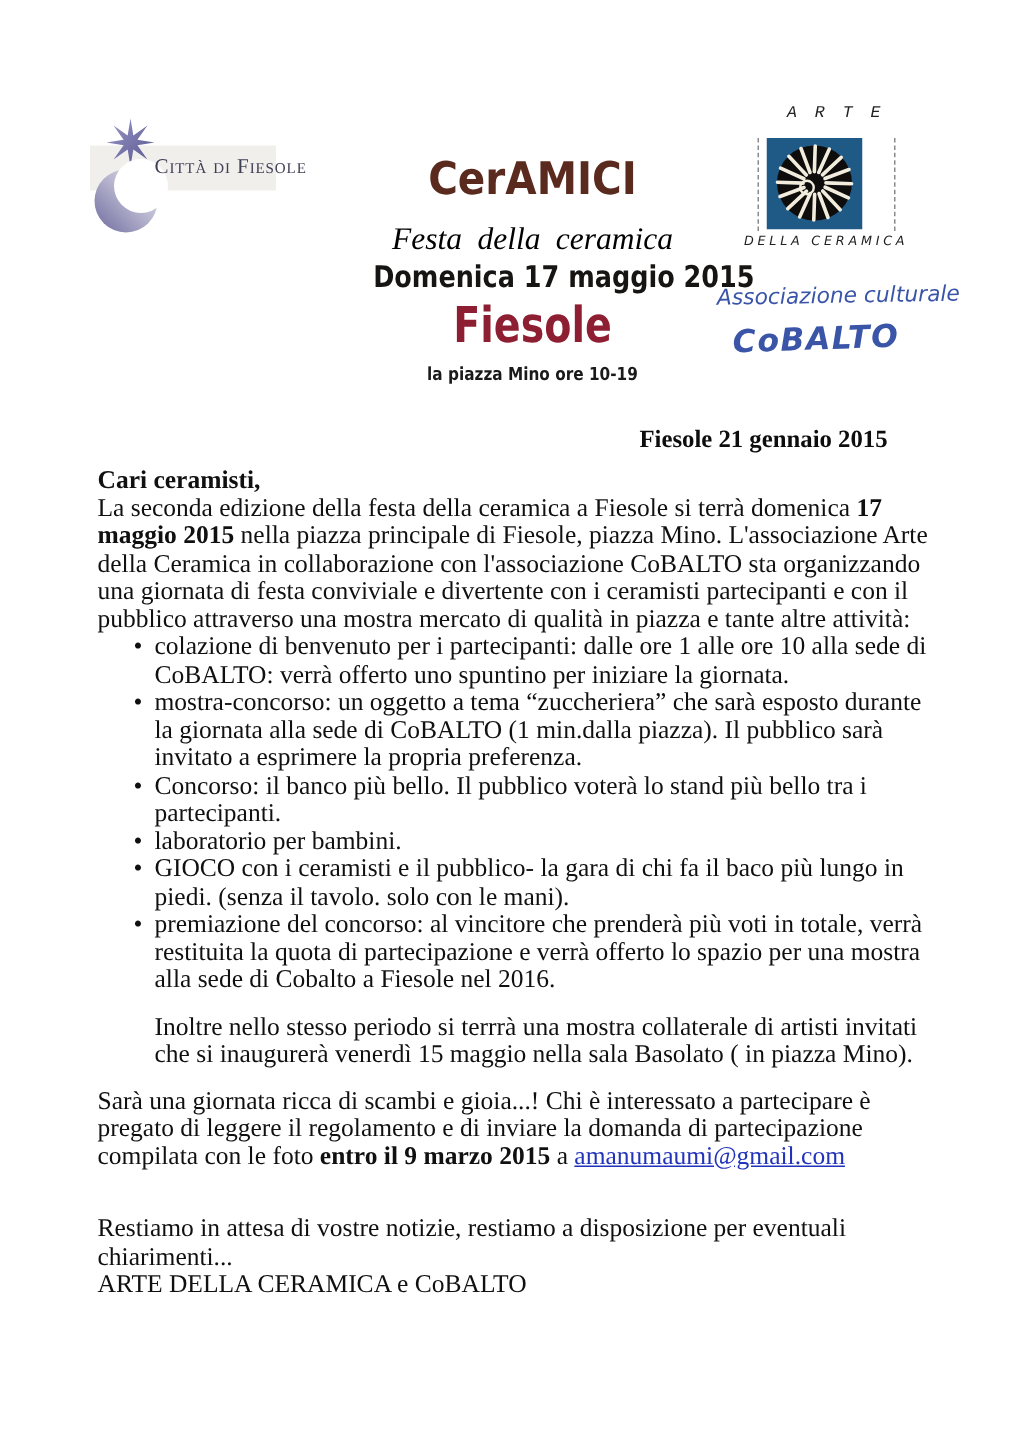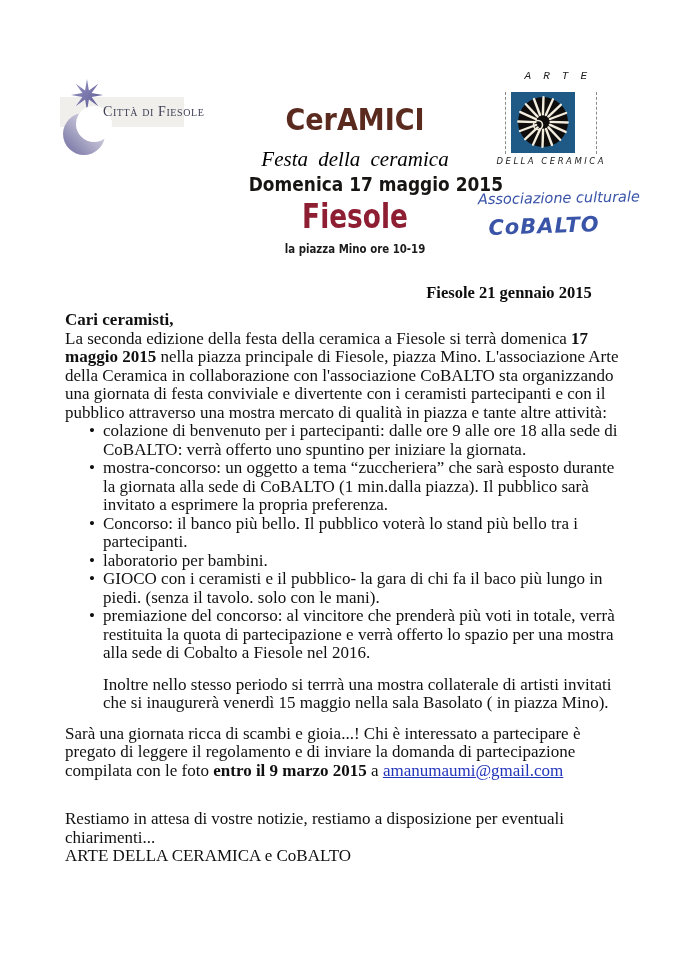--- a/index.html
+++ b/index.html
@@ -31,21 +31,21 @@
   .banner-detail{top:242px;font-family:"DejaVu Sans",sans-serif;font-weight:bold;
     font-size:12px;color:#1a1a1a;}
 
   
   .arte-top{left:503px;top:70px;width:96px;text-align:right;
     font-family:Liberation Mono, monospace;font-size:11px;letter-spacing:12px;
     text-indent:12px;color:#222;font-style:italic;}
   .arte-rail-l{left:505px;top:92px;height:62px;border-left:1px dashed #8a8a8a;}
   .arte-rail-r{left:596px;top:92px;height:62px;border-left:1px dashed #8a8a8a;}
   .arte-square{left:511px;top:92px;}
-  .arte-bottom{left:496px;top:156px;width:110px;text-align:right;
+  .arte-bottom{left:496px;top:156px;width:110px;text-align:left;
     font-family:"DejaVu Sans",sans-serif;font-size:8.5px;letter-spacing:2.5px;
     color:#222;font-style:italic;white-space:nowrap;}
   .assoc-line1{left:478px;top:190px;width:140px;text-align:center;
     font-family:"DejaVu Sans",sans-serif;font-style:italic;font-size:14.5px;
     color:#3a54a8;transform:rotate(-1deg);white-space:nowrap;}
   .assoc-line2{left:478px;top:214px;width:132px;text-align:center;
     font-family:"DejaVu Sans",sans-serif;font-style:italic;font-weight:bold;
     font-size:21px;letter-spacing:1px;color:#3a54a8;transform:rotate(-2deg);}
 
   
@@ -123,21 +123,21 @@
   <div class="abs assoc-line1">Associazione culturale</div>
   <div class="abs assoc-line2">CoBALTO</div>
 
   <div class="abs dateline">Fiesole 21 gennaio 2015</div>
 
   <div class="abs letter-body">
     <p class="salutation">Cari ceramisti,</p>
     <p><span>La seconda edizione della festa della ceramica a Fiesole si terrà domenica </span><b>17 maggio 2015</b><span> nella piazza principale di Fiesole, piazza Mino. L'associazione Arte della Ceramica in collaborazione con l'associazione CoBALTO sta organizzando una giornata di festa conviviale e divertente con i ceramisti partecipanti e con il pubblico attraverso una mostra mercato di qualità in piazza e tante altre attività:</span></p>
 
     <ul class="activities">
-      <li><span>colazione di benvenuto per i partecipanti: dalle ore 9 alle ore 18 alla sede di CoBALTO: verrà offerto uno spuntino per iniziare la giornata.</span></li>
+      <li><span>colazione di benvenuto per i partecipanti: dalle ore 1 alle ore 10 alla sede di CoBALTO: verrà offerto uno spuntino per iniziare la giornata.</span></li>
       <li><span>mostra-concorso: un oggetto a tema “zuccheriera” che sarà esposto durante la giornata alla sede di CoBALTO (1 min.dalla piazza). Il pubblico sarà invitato a esprimere la propria preferenza.</span></li>
       <li><span>Concorso: il banco più bello. Il pubblico voterà lo stand più bello tra i partecipanti.</span></li>
       <li><span>laboratorio per bambini.</span></li>
       <li><span>GIOCO con i ceramisti e il pubblico- la gara di chi fa il baco più lungo in piedi. (senza il tavolo. solo con le mani).</span></li>
       <li><span>premiazione del concorso: al vincitore che prenderà più voti in totale, verrà restituita la quota di partecipazione e verrà offerto lo spazio per una mostra alla sede di Cobalto a Fiesole nel 2016.</span></li>
     </ul>
 
     <p class="inoltre">Inoltre nello stesso periodo si terrrà una mostra collaterale di artisti invitati che si inaugurerà venerdì 15 maggio nella sala Basolato ( in piazza Mino).</p>
 
     <p class="closing"><span>Sarà una giornata ricca di scambi e gioia...! Chi è interessato a partecipare è pregato di leggere il regolamento e di inviare la domanda di partecipazione compilata con le foto </span><b>entro il 9 marzo 2015</b><span> a </span><a class="email">amanumaumi@gmail.com</a></p>

